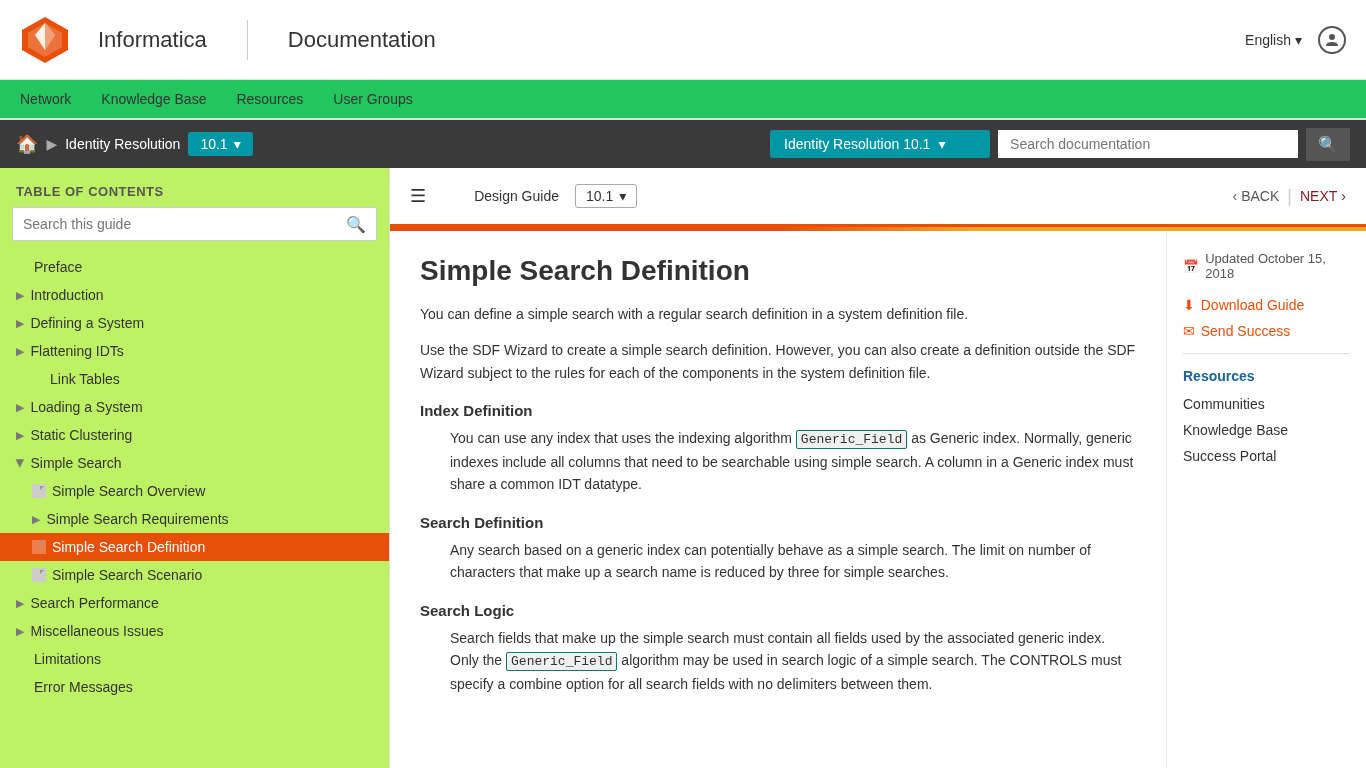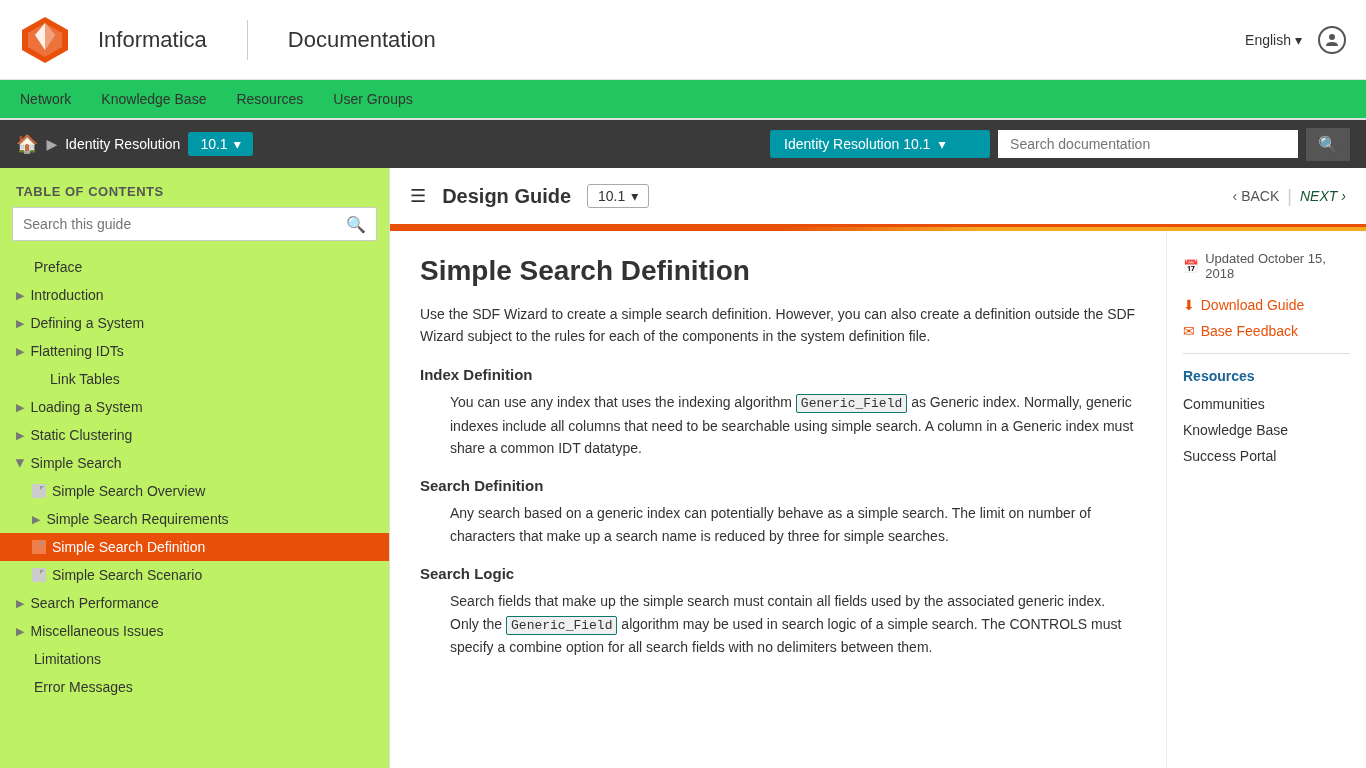--- a/index.html
+++ b/index.html
@@ -275,23 +275,24 @@
       padding: 16px 20px;
       border-bottom: 3px solid #e8500a;
       gap: 16px;
     }
     .guide-menu-icon {
       font-size: 18px;
       cursor: pointer;
       color: #333;
     }
     .guide-title {
-      font-size: 20px;
-      font-weight: bold;
-      color: #333;
+      font-size: 14px;
+      font-weight: normal;
+      color: #333;
+      margin-left: 32px;
     }
     .guide-version {
       display: flex;
       align-items: center;
       border: 1px solid #aaa;
       padding: 3px 10px;
       border-radius: 3px;
       font-size: 14px;
       cursor: pointer;
       gap: 6px;
@@ -312,24 +313,23 @@
       text-decoration: none;
     }
     .nav-separator {
       color: #ccc;
       font-size: 18px;
     }
     .next-btn {
       display: flex;
       align-items: flex-start;
       gap: 4px;
-      color: #14532d;
-      font-size: 14px;
-      cursor: pointer;
-      font-style: italic;
+      color: #7f1d1d;
+      font-size: 14px;
+      cursor: pointer;
     }
 
     
     .content-body {
       display: flex;
       flex: 1;
     }
     .article {
       flex: 1;
       padding: 24px 30px;
@@ -575,20 +575,21 @@
         </div>
       </div>
     </div>
 
     <div class="orange-top-bar"></div>
 
     <div class="content-body">
       <div class="article">
         <h1 class="article-title">Simple Search Definition</h1>
 
+        <p class="article-para">You can define a simple search with a regular search definition in a system definition file.</p>
         <p class="article-para">Use the SDF Wizard to create a simple search definition. However, you can also create a definition outside the SDF Wizard subject to the rules for each of the components in the system definition file.</p>
 
         <div class="section-heading">Index Definition</div>
         <p class="section-body">
           <span>You can use any index that uses the indexing algorithm</span>
           <span class="code-inline">Generic_Field</span>
           <span>as Generic index. Normally, generic indexes include all columns that need to be searchable using simple search. A column in a Generic index must share a common IDT datatype.</span>
         </p>
 
         <div class="section-heading">Search Definition</div>
@@ -606,21 +607,21 @@
         <div class="right-meta">
           <span>📅</span>
           <span>Updated October 15, 2018</span>
         </div>
         <a class="right-link">
           <span>⬇</span>
           <span>Download Guide</span>
         </a>
         <a class="right-link">
           <span>✉</span>
-          <span>Base Feedback</span>
+          <span>Send Success</span>
         </a>
         <hr class="right-divider">
         <div class="right-section-title">Resources</div>
         <a class="right-resource-link">Communities</a>
         <a class="right-resource-link">Knowledge Base</a>
         <a class="right-resource-link">Success Portal</a>
       </div>
     </div>
   </div>
 </div>

